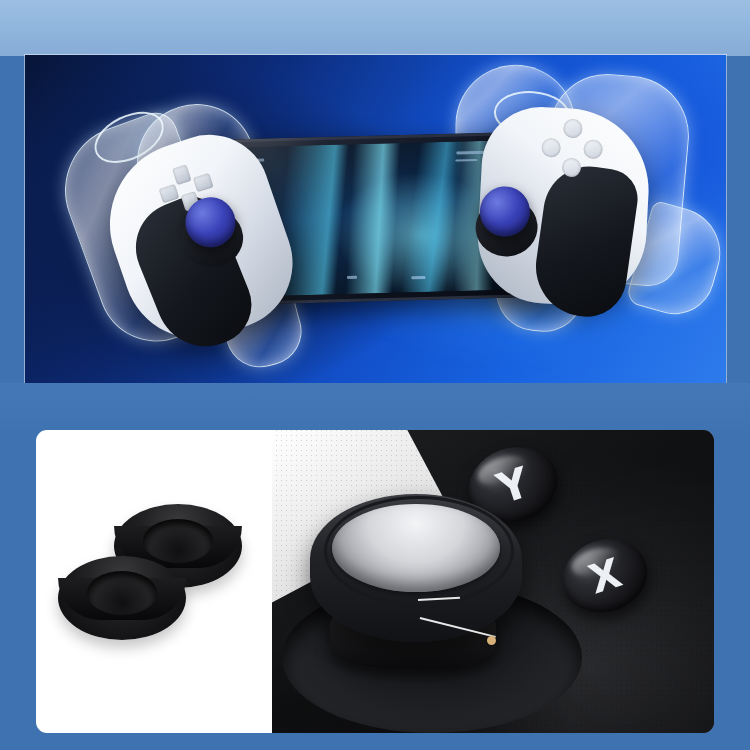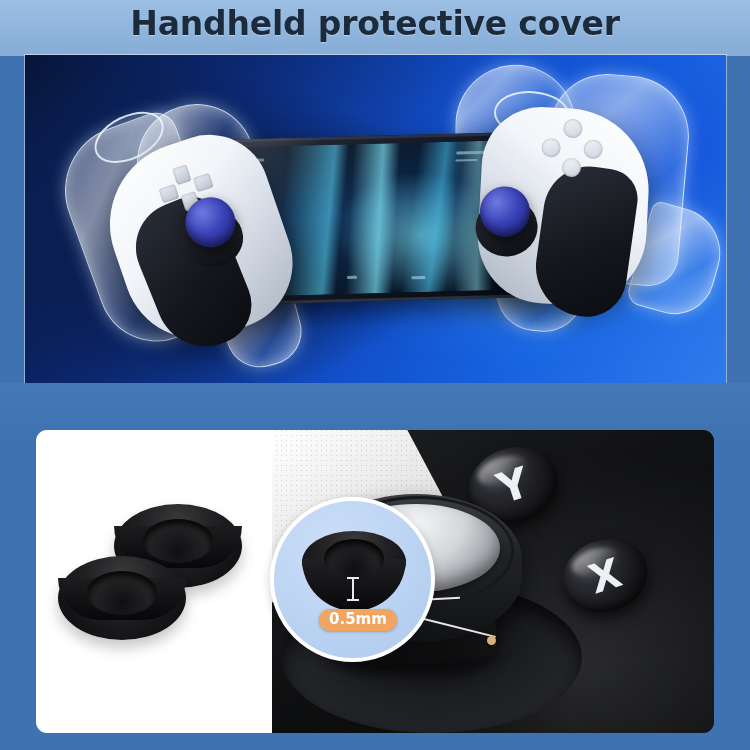--- a/index.html
+++ b/index.html
@@ -301,21 +301,20 @@
     position:absolute;left:487px;top:636px;width:9px;height:9px;border-radius:50%;
     background:#D7B07A;box-shadow:0 0 3px rgba(0,0,0,0.4);
   }
 </style>
 </head>
 <body>
 
 <div id="page">
 
   <div class="header-band"></div>
-  <div class="page-title">Handheld protective cover</div>
 
   <div class="hero-wrap">
     <div class="hero-bg"></div>
     <div class="hero-glow"></div>
 
     <div class="device">
 
       <div class="cover cl"></div>
       <div class="cover cl2"></div>
       <div class="cover cr"></div>
@@ -398,23 +397,14 @@
         <div class="stick-rim"></div>
         <div class="stick-cap"></div>
       </div>
     </div>
   </div>
 
   <div class="leader l2"></div>
   <div class="leader l1"></div>
   <div class="dot"></div>
 
-  <div class="magnifier">
-    <div class="mag-ring">
-      <div class="top"></div>
-      <div class="wall"></div>
-      <div class="hole"></div>
-    </div>
-    <div class="ibar"></div>
-    <div class="size-badge">0.5mm</div>
-  </div>
 
 </div>
 
 </body></html>

